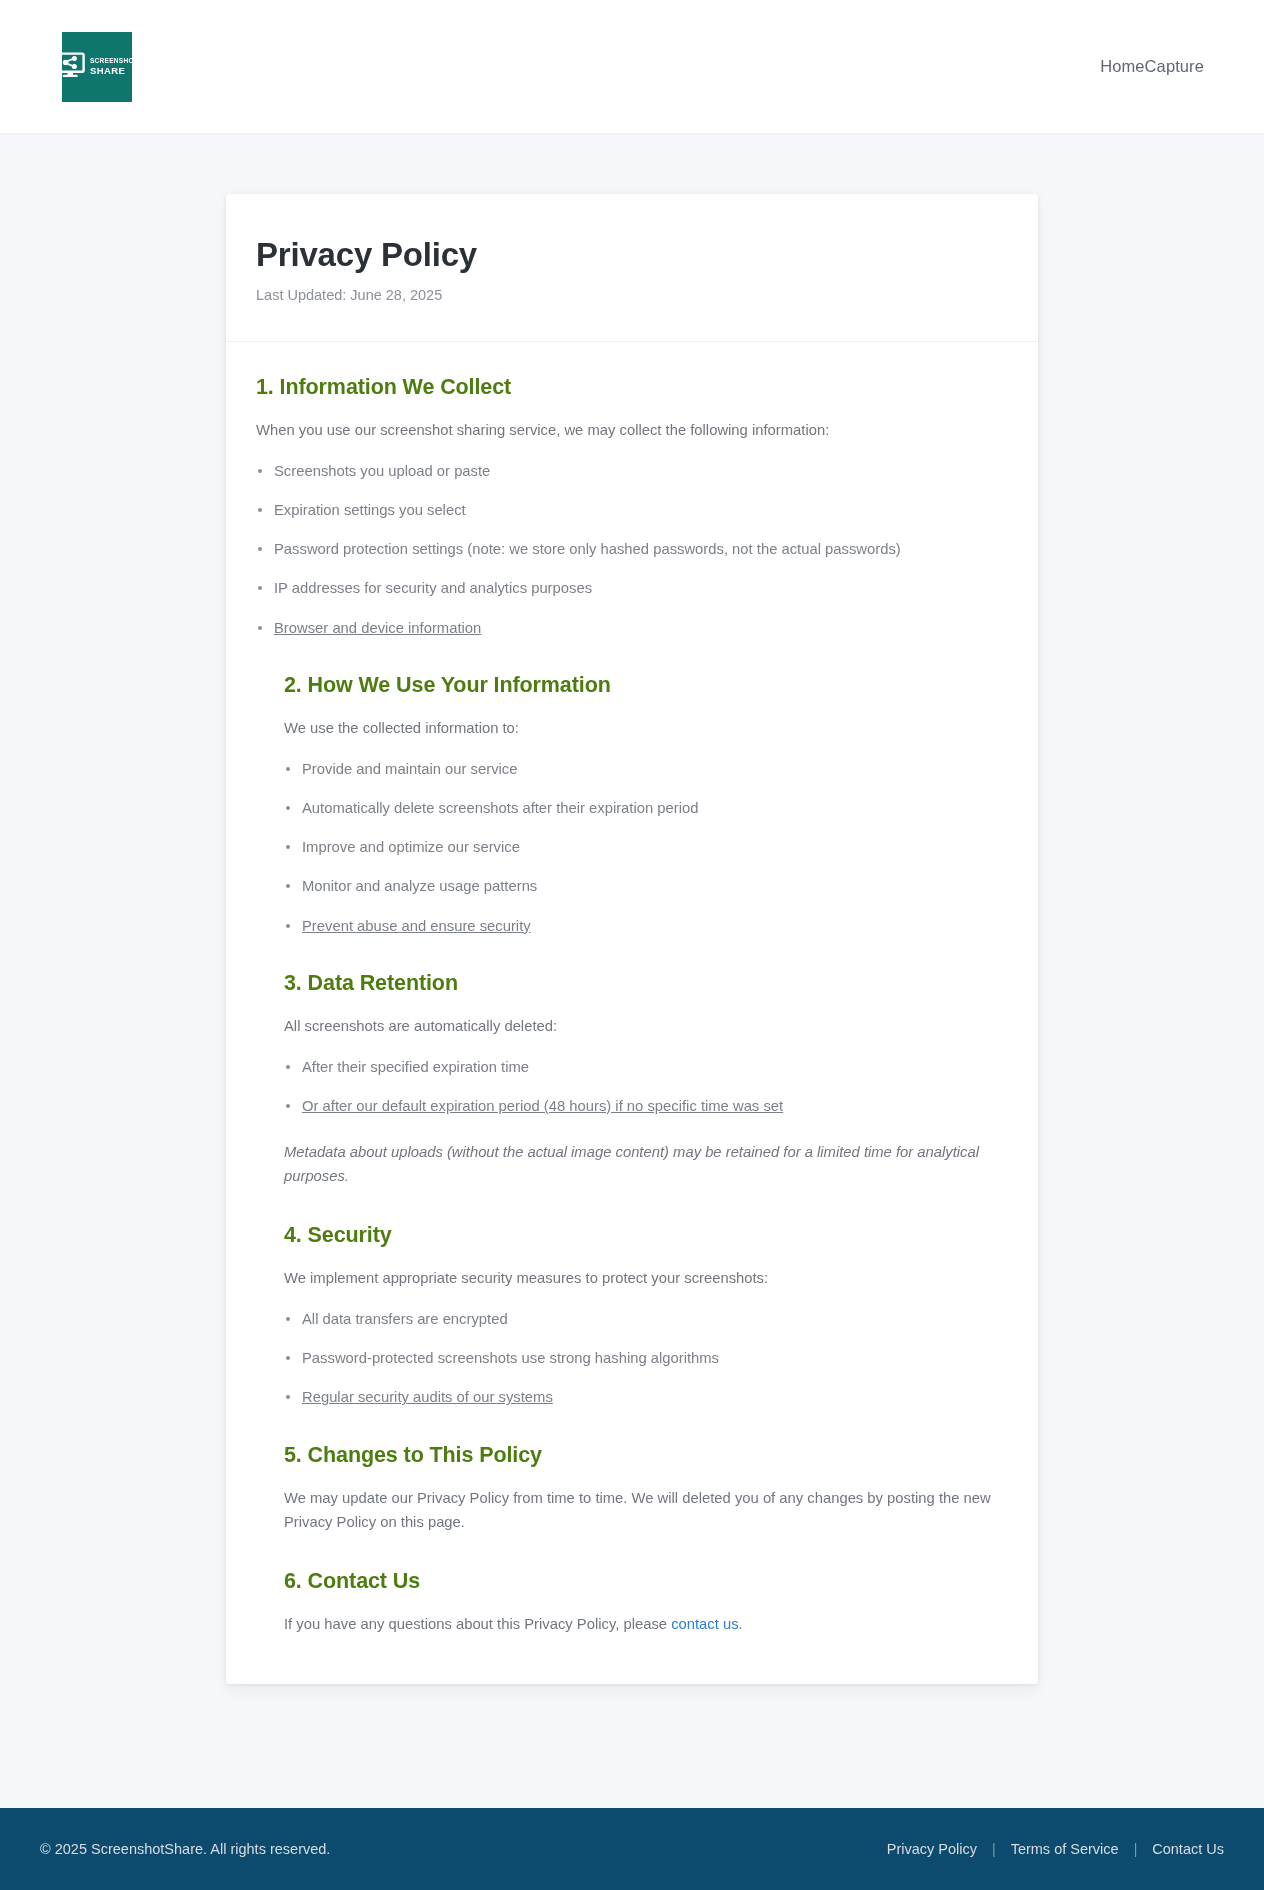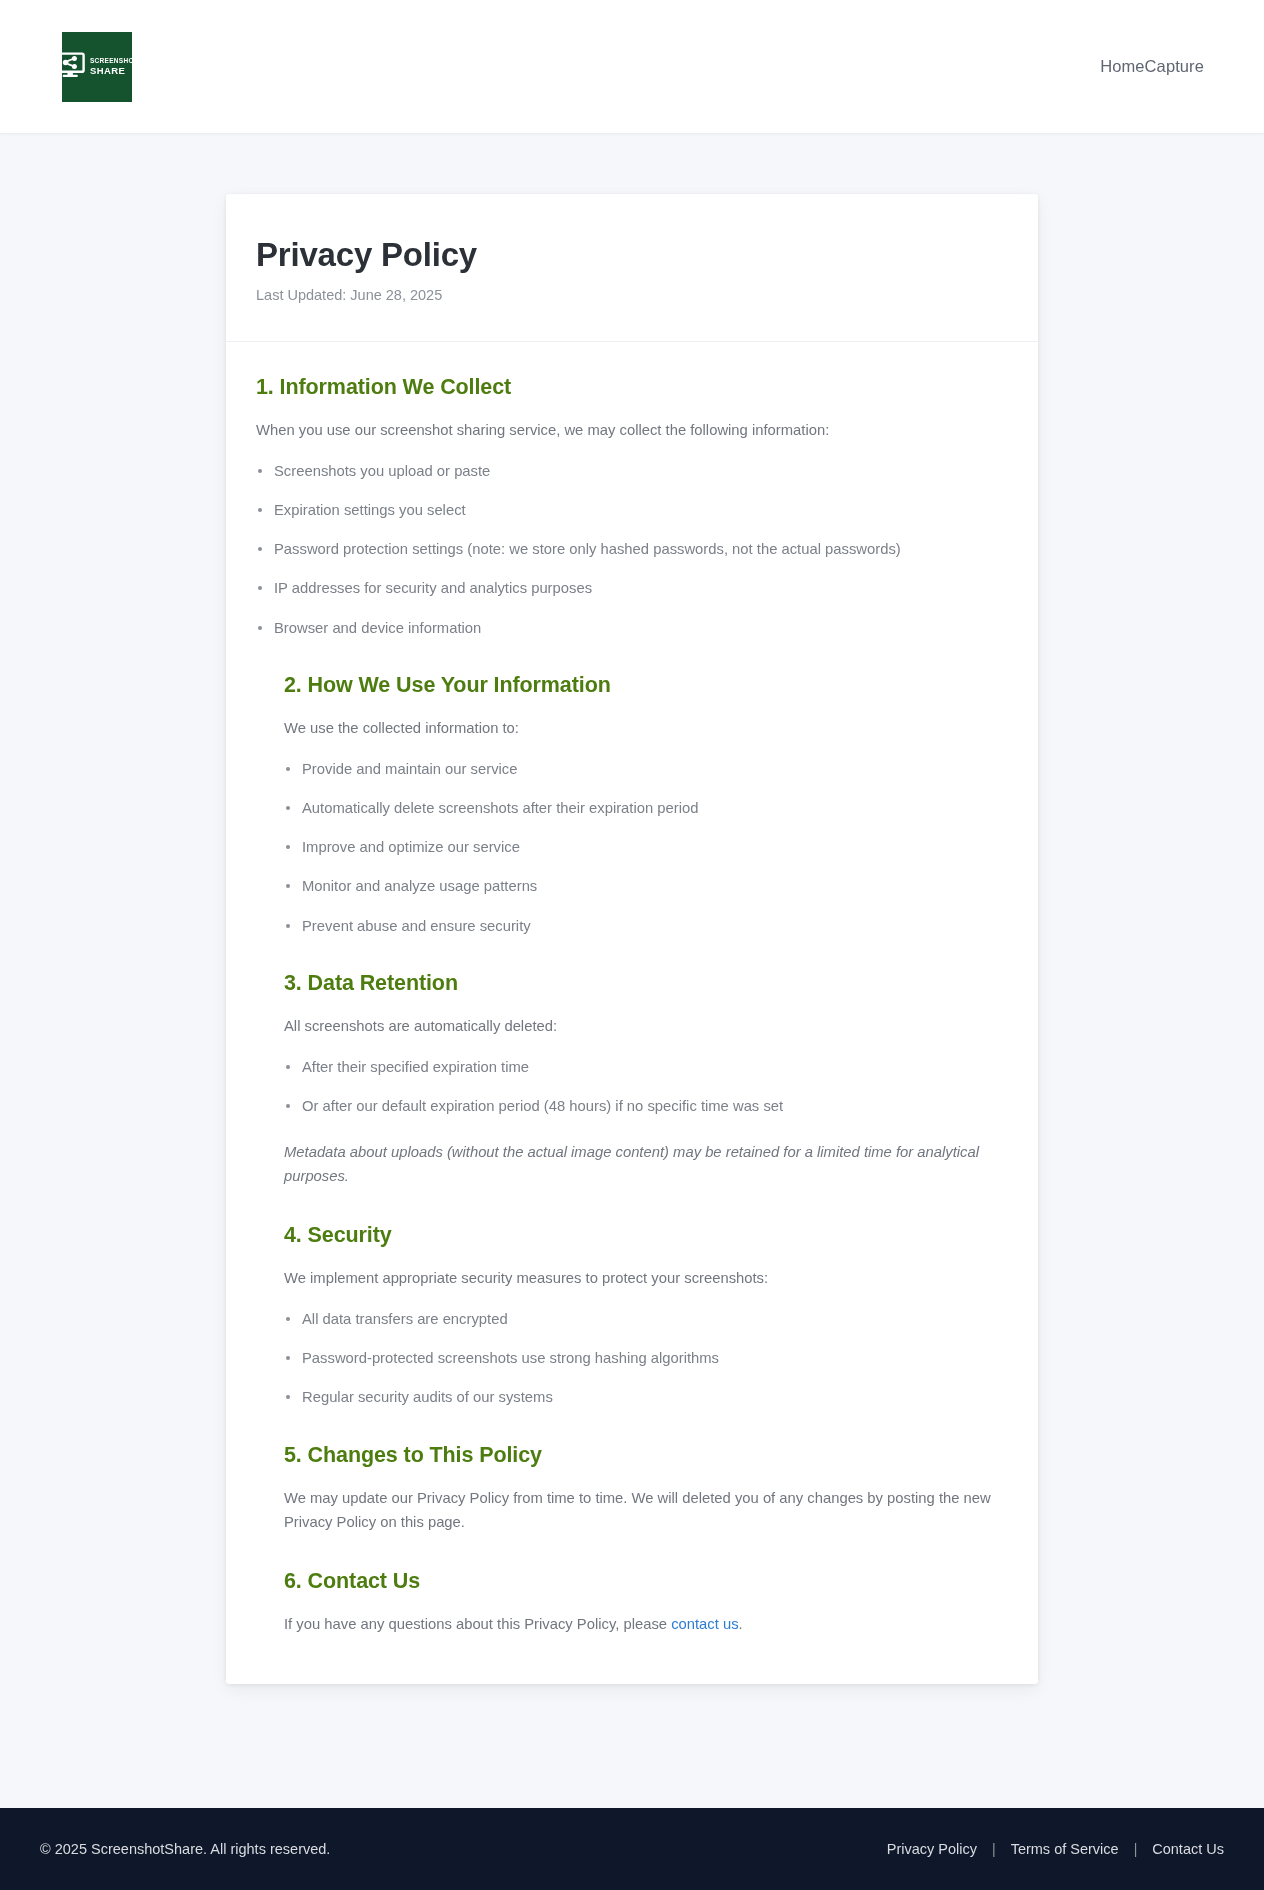--- a/index.html
+++ b/index.html
@@ -32,21 +32,21 @@
 
   .brand {
     display: flex;
     align-items: center;
     text-decoration: none;
   }
 
   .brand-logo {
     width: 70px;
     height: 70px;
-    background: #14532d;
+    background: #0f766e;
     display: flex;
     align-items: center;
     justify-content: center;
     gap: 4px;
     padding: 0 4px;
   }
 
   .brand-logo .monitor-icon {
     flex: 0 0 auto;
     display: block;
@@ -151,21 +151,21 @@
 
   .section-list li {
     position: relative;
     padding-left: 18px;
     font-size: 14.8px;
     color: #7b8089;
     line-height: 1.5;
     margin-bottom: 17px;
   }
 
-  .section-list li:last-child { margin-bottom: 0; }
+  .section-list li:last-child { margin-bottom: 0; text-decoration: underline; }
 
   .section-list li::before {
     content: "";
     position: absolute;
     left: 2px;
     top: 9px;
     width: 4px;
     height: 4px;
     border-radius: 50%;
     background: #8b9099;
@@ -174,21 +174,21 @@
   .section-para.spaced { margin-top: 24px; font-style: italic; }
 
   .inline-link {
     color: #2b7cd3;
     text-decoration: none;
   }
 
   
   .site-footer {
     flex: 0 0 auto;
-    background: #0f172a;
+    background: #0c4a6e;
     padding: 33px 40px;
     display: flex;
     align-items: center;
     justify-content: space-between;
     margin-top: 86px;
   }
 
   .footer-copy {
     color: #d9dce0;
     font-size: 14.5px;

